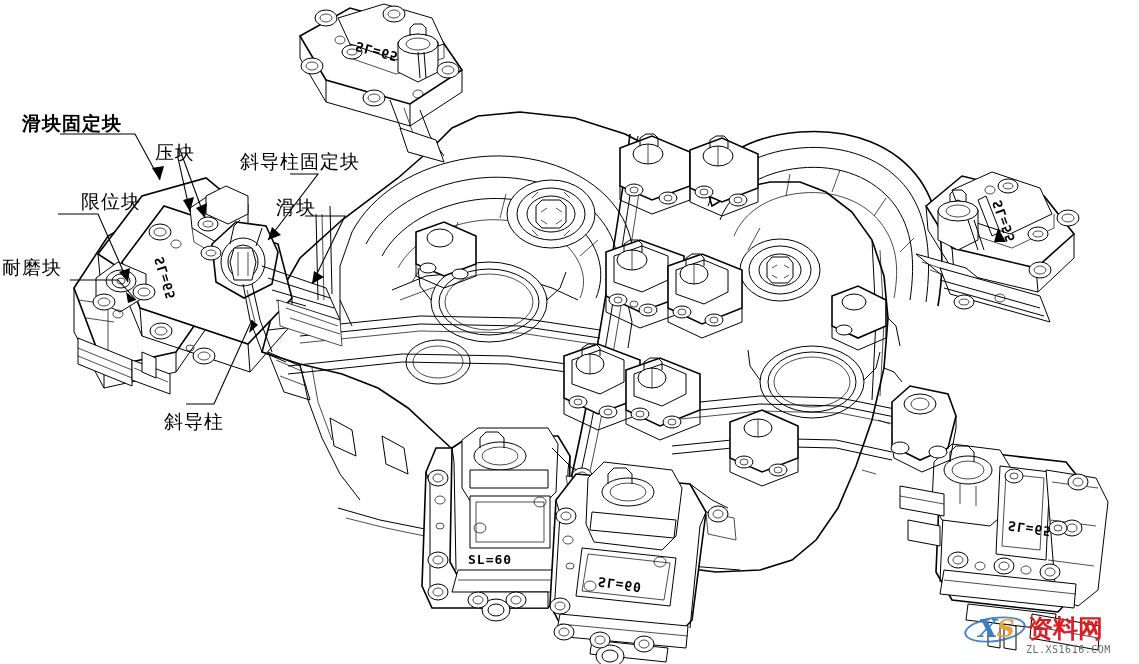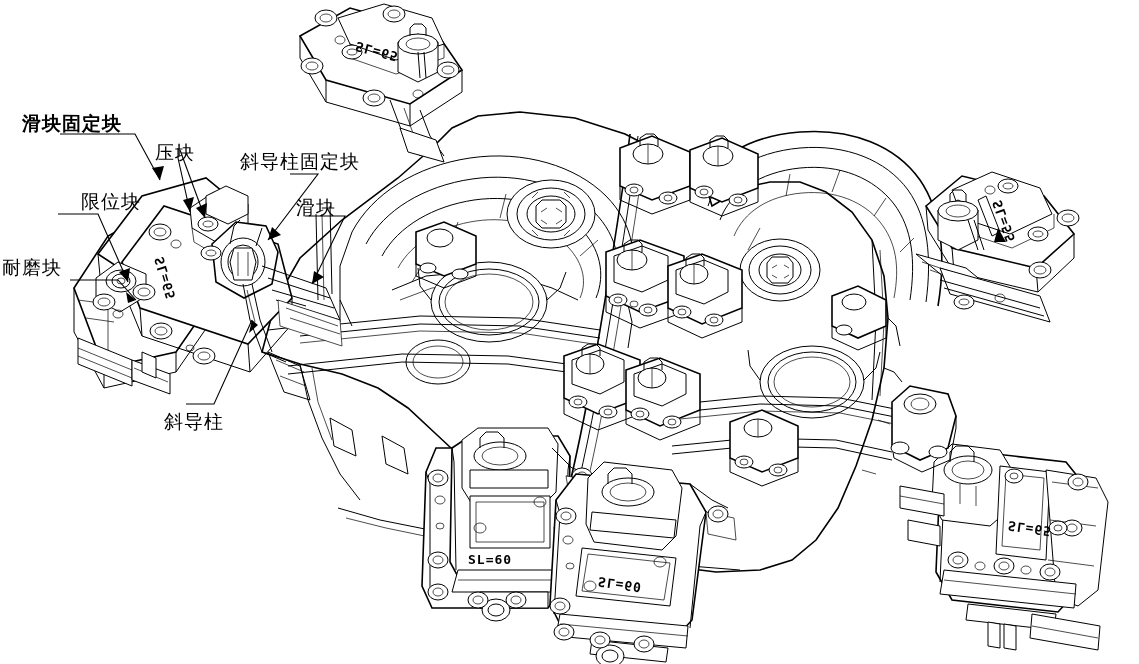--- a/index.html
+++ b/index.html
@@ -589,25 +589,37 @@
 
       <path class="leader" d="M186,404 L214,404 L252,320"></path>
       <path class="arrowhead" d="M252,320 L249,333 L258,325 Z"></path>
     </g>
   </svg>
 
   <div class="anno" style="left:22px;  top:114px;font-weight:bold;">滑块固定块</div>
   <div class="anno" style="left:155px; top:128px;margin-top:15px;">压块</div>
   <div class="anno" style="left:222px; top:152px;margin-left:18px;">斜导柱固定块</div>
   <div class="anno" style="left:38px;  top:192px;margin-left:43px;">限位块</div>
-  <div class="anno" style="left:296px; top:198px;">滑块</div>
+  <div class="anno" style="left:276px; top:198px;">滑块</div>
   <div class="anno" style="left:2px;   top:258px;text-align:center;">耐磨块</div>
   <div class="anno" style="left:164px; top:412px;">斜导柱</div>
 
   <div class="stamp" style="left:355px; top:45px;  transform:rotate(195deg) scale(-1,1);">SL=65</div>
   <div class="stamp" style="left:143px; top:272px; transform:rotate(253deg) scale(-1,1);">SL=65</div>
   <div class="stamp" style="left:982px; top:215px; transform:rotate(250deg) scale(-1,1);">SL=55</div>
   <div class="stamp" style="left:468px; top:553px;">SL=60</div>
   <div class="stamp" style="left:598px; top:578px; transform:rotate(188deg) scale(-1,1);">SL=60</div>
   <div class="stamp" style="left:1008px; top:522px; transform:rotate(188deg) scale(-1,1);">SL=65</div>
 
+  <div id="watermark">
+    <div id="wm-row">
+      <div id="wm-logo">
+        <div class="ellipse"></div>
+        <div class="xs">
+          <span>X</span><span class="s">S</span>
+        </div>
+      </div>
+      <div id="wm-cn">资料网</div>
+    </div>
+    <div id="wm-url">ZL.XS1616.COM</div>
+  </div>
 
 </div>
 
 </body></html>

